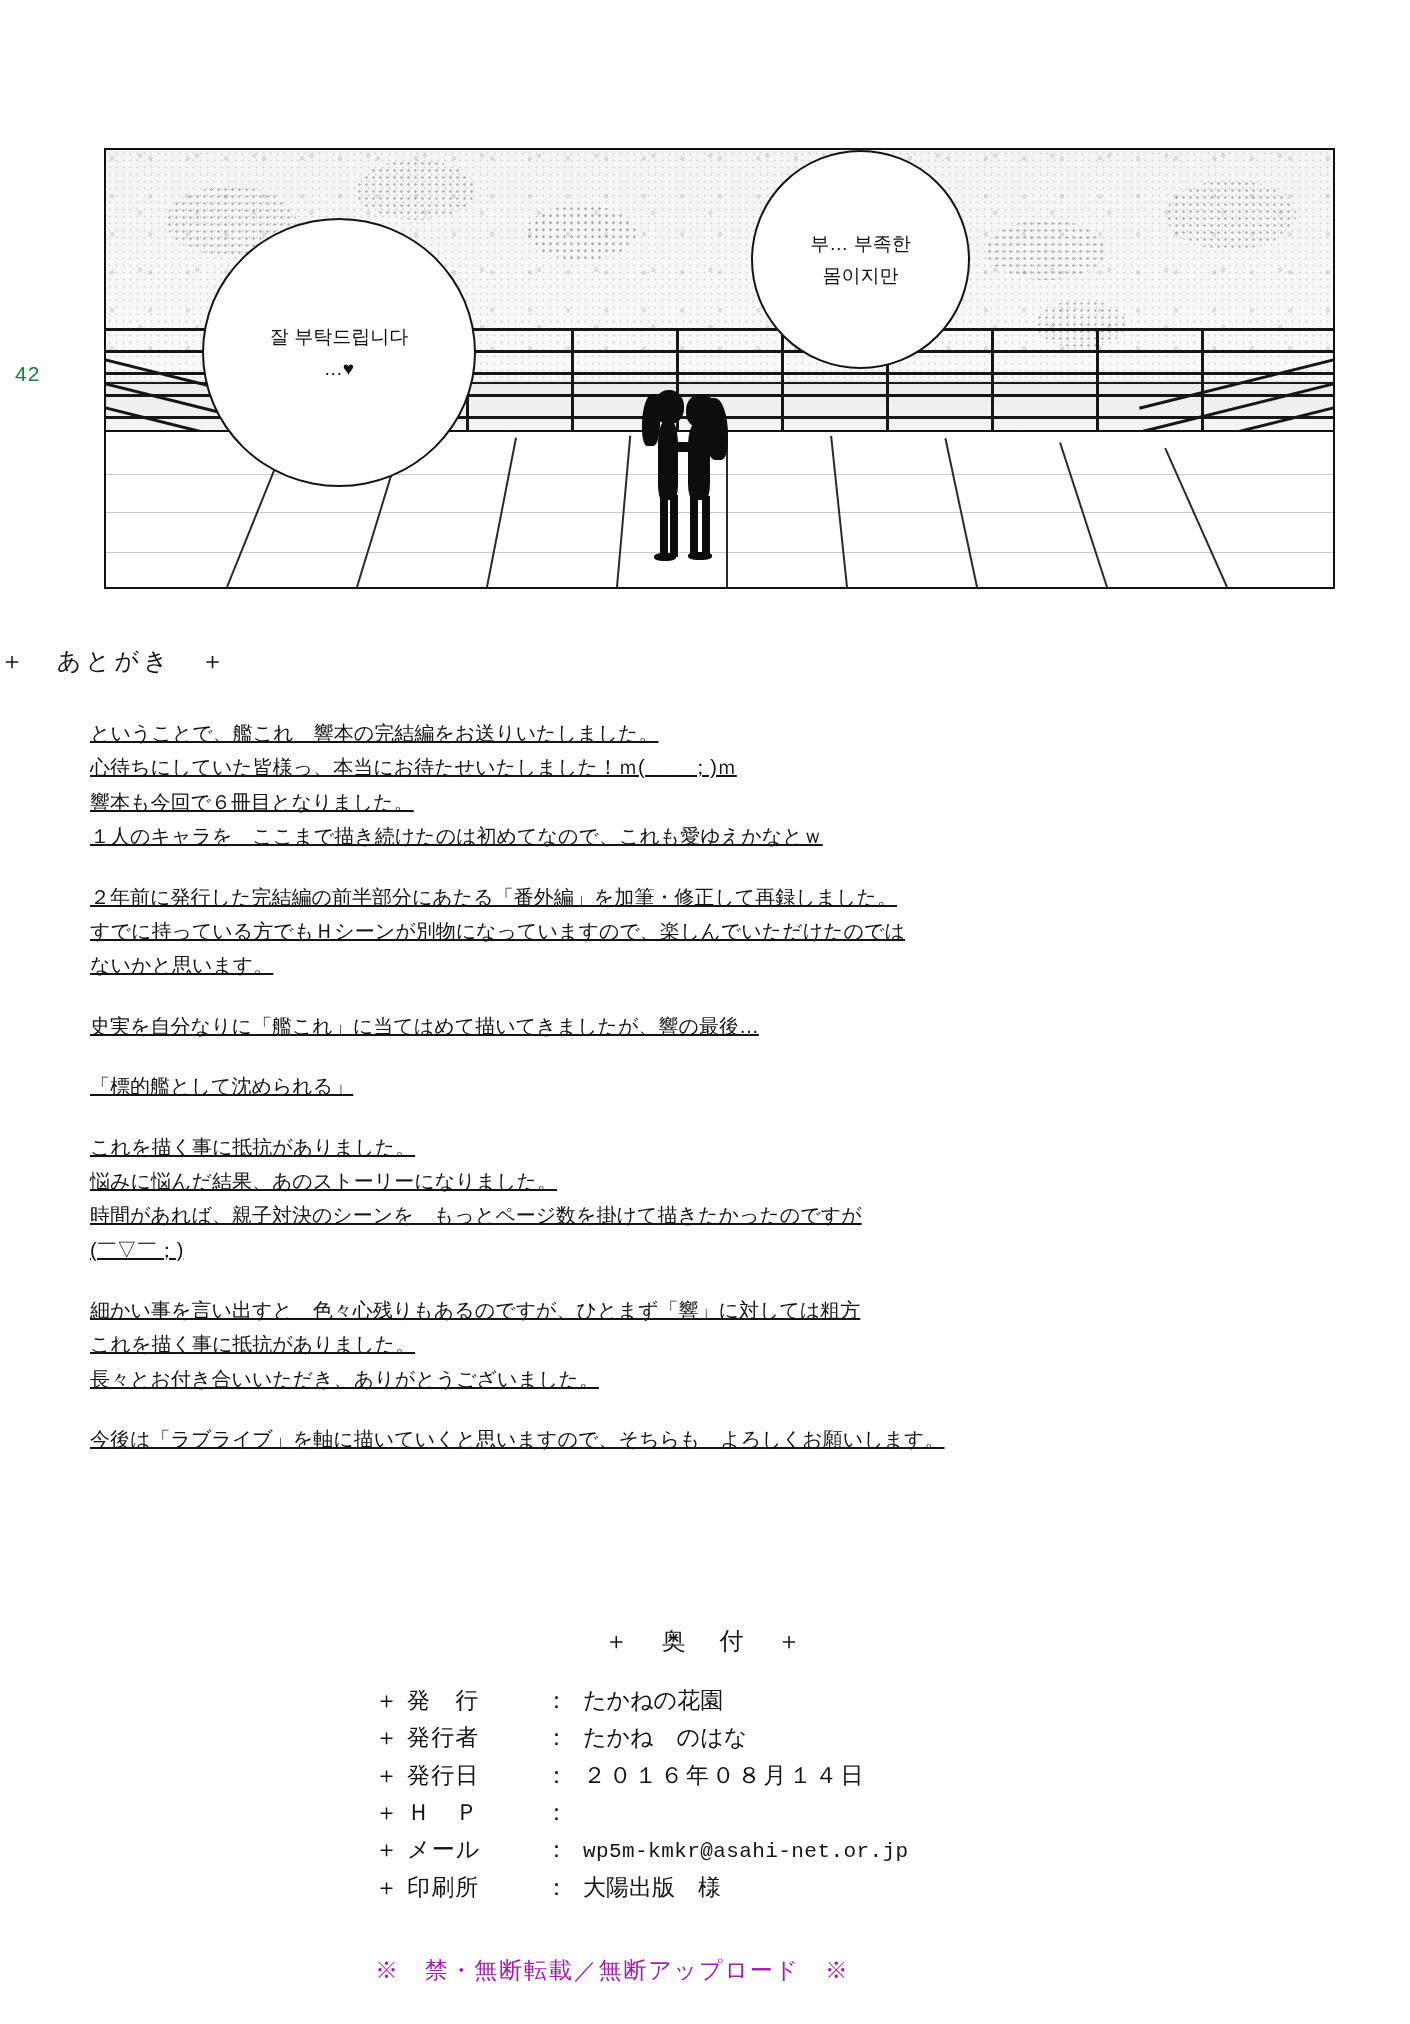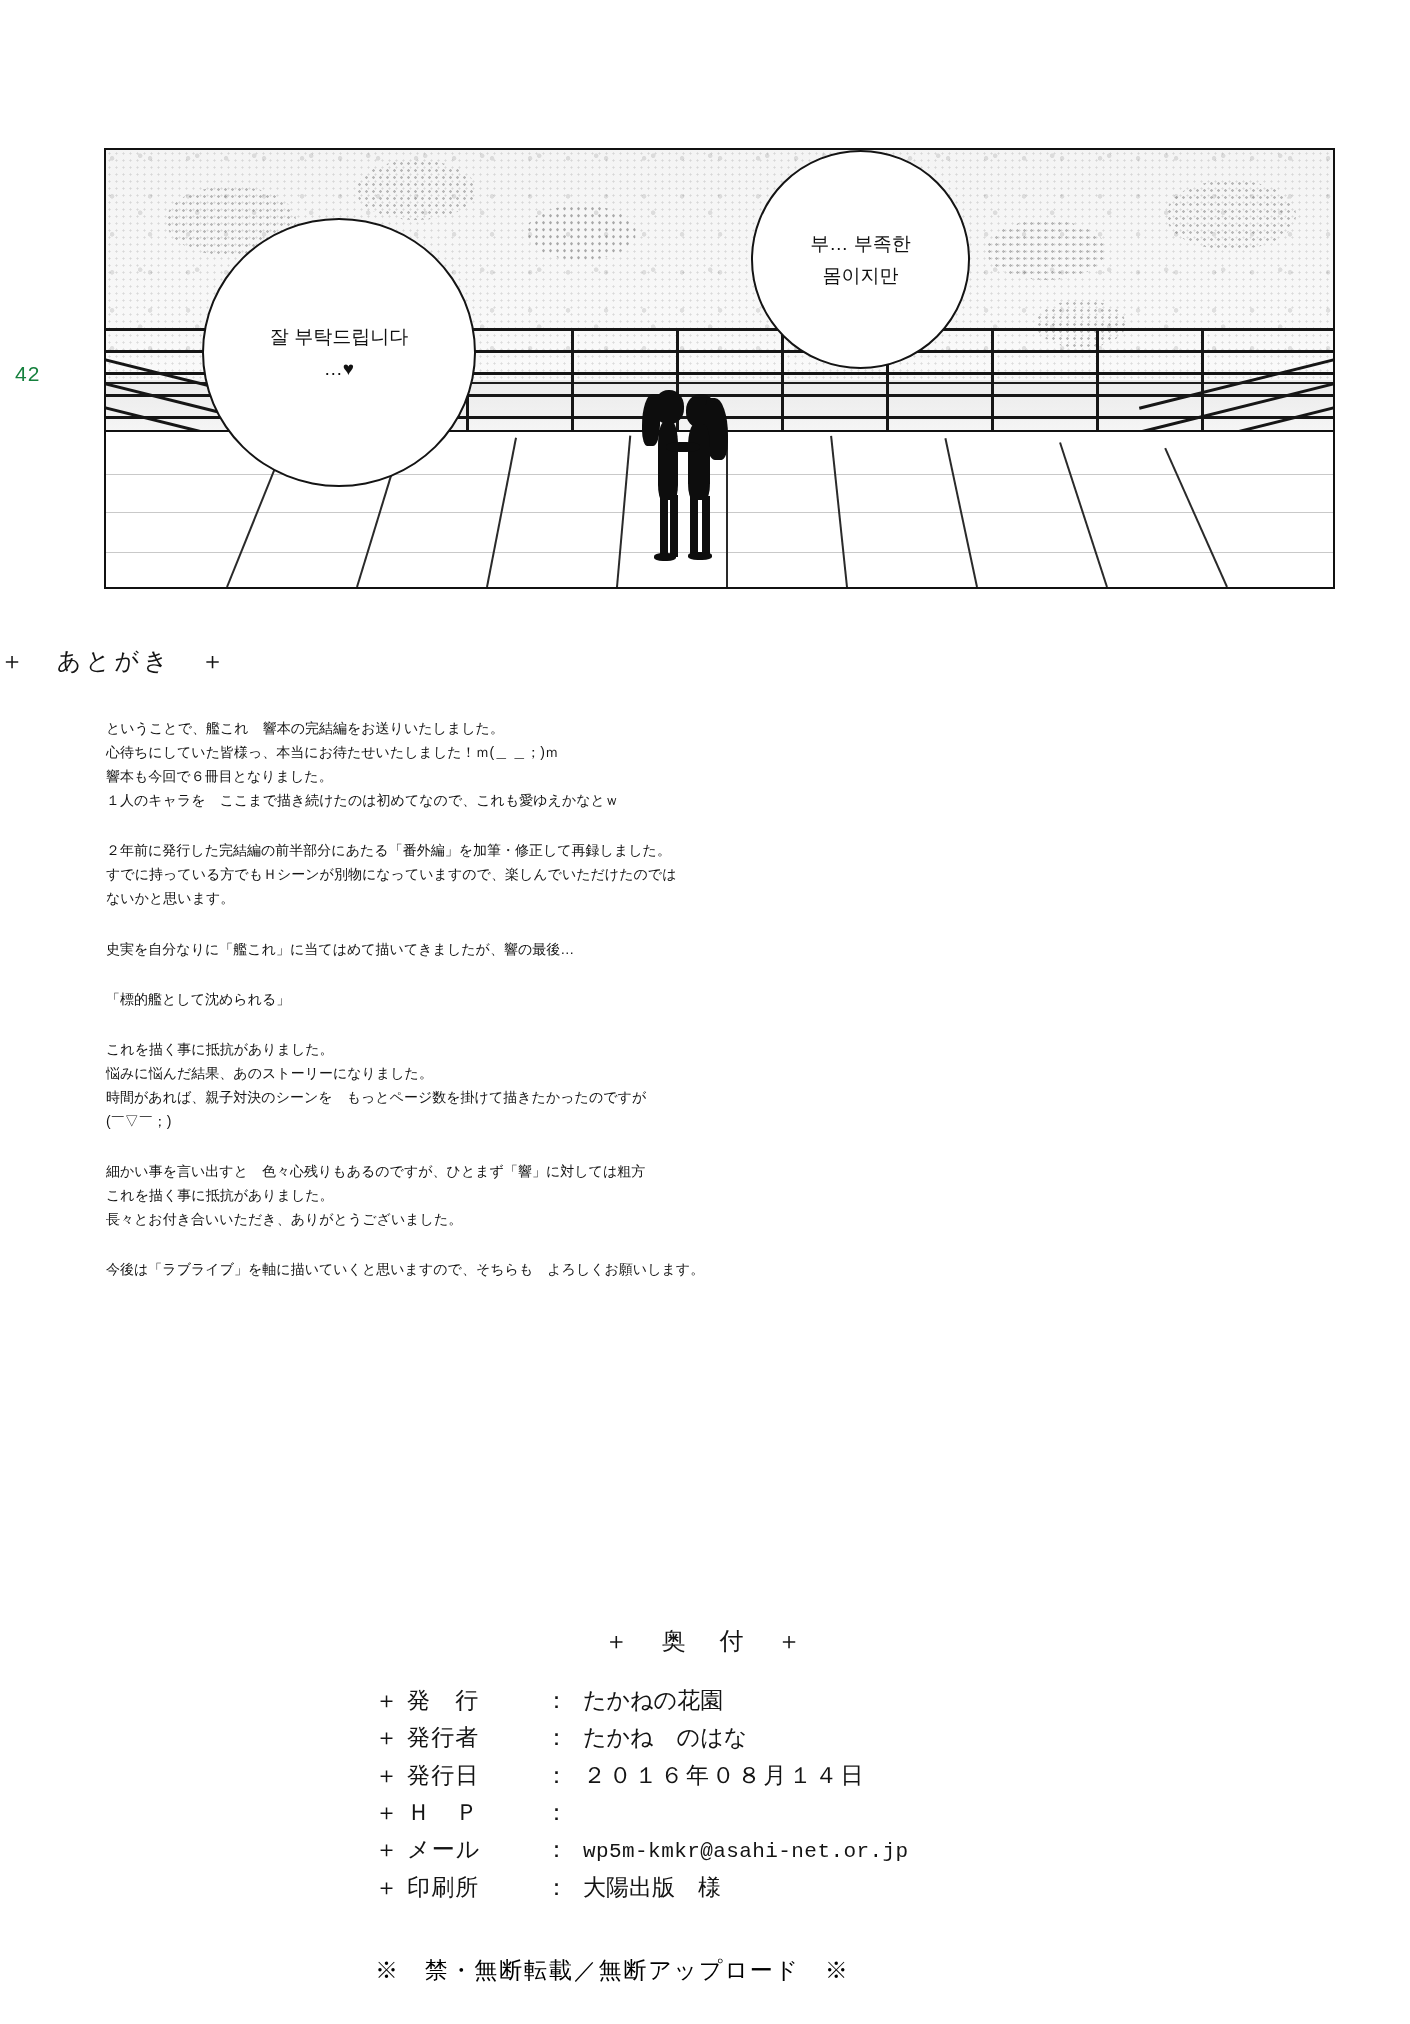--- a/index.html
+++ b/index.html
@@ -178,26 +178,27 @@
     position: absolute;
     left: 0; right: 0;
     top: 645px;
     text-align: left;
     font-size: 24px;
     letter-spacing: 0.18em;
     color: #141414;
   }
   .afterword-body {
     position: absolute;
-    left: 106px;
+    left: 90px;
     top: 716px;
     width: 1215px;
-    font-size: 14px;
+    font-size: 20px;
     line-height: 1.72;
     color: #141414;
+    text-decoration: underline;
   }
   .afterword-body p { margin: 0 0 26px 0; }
   .afterword-body p:last-child { margin-bottom: 0; }
   .afterword-body .line { display: block; }
 
   
   .colophon-title {
     position: absolute;
     left: 0; right: 0;
     top: 1625px;
@@ -235,21 +236,21 @@
   }
   .col-value.wide {
     letter-spacing: 0.12em;
   }
   .notice {
     position: absolute;
     left: 375px;
     top: 1955px;
     font-size: 23px;
     letter-spacing: 0.08em;
-    color: #000000;
+    color: #a21caf;
   }
 </style>
 </head>
 <body>
 
 <div class="page-number">42</div>
 
 <div class="panel">
   <div class="sky"></div>
   <div class="screen-tone"></div>

